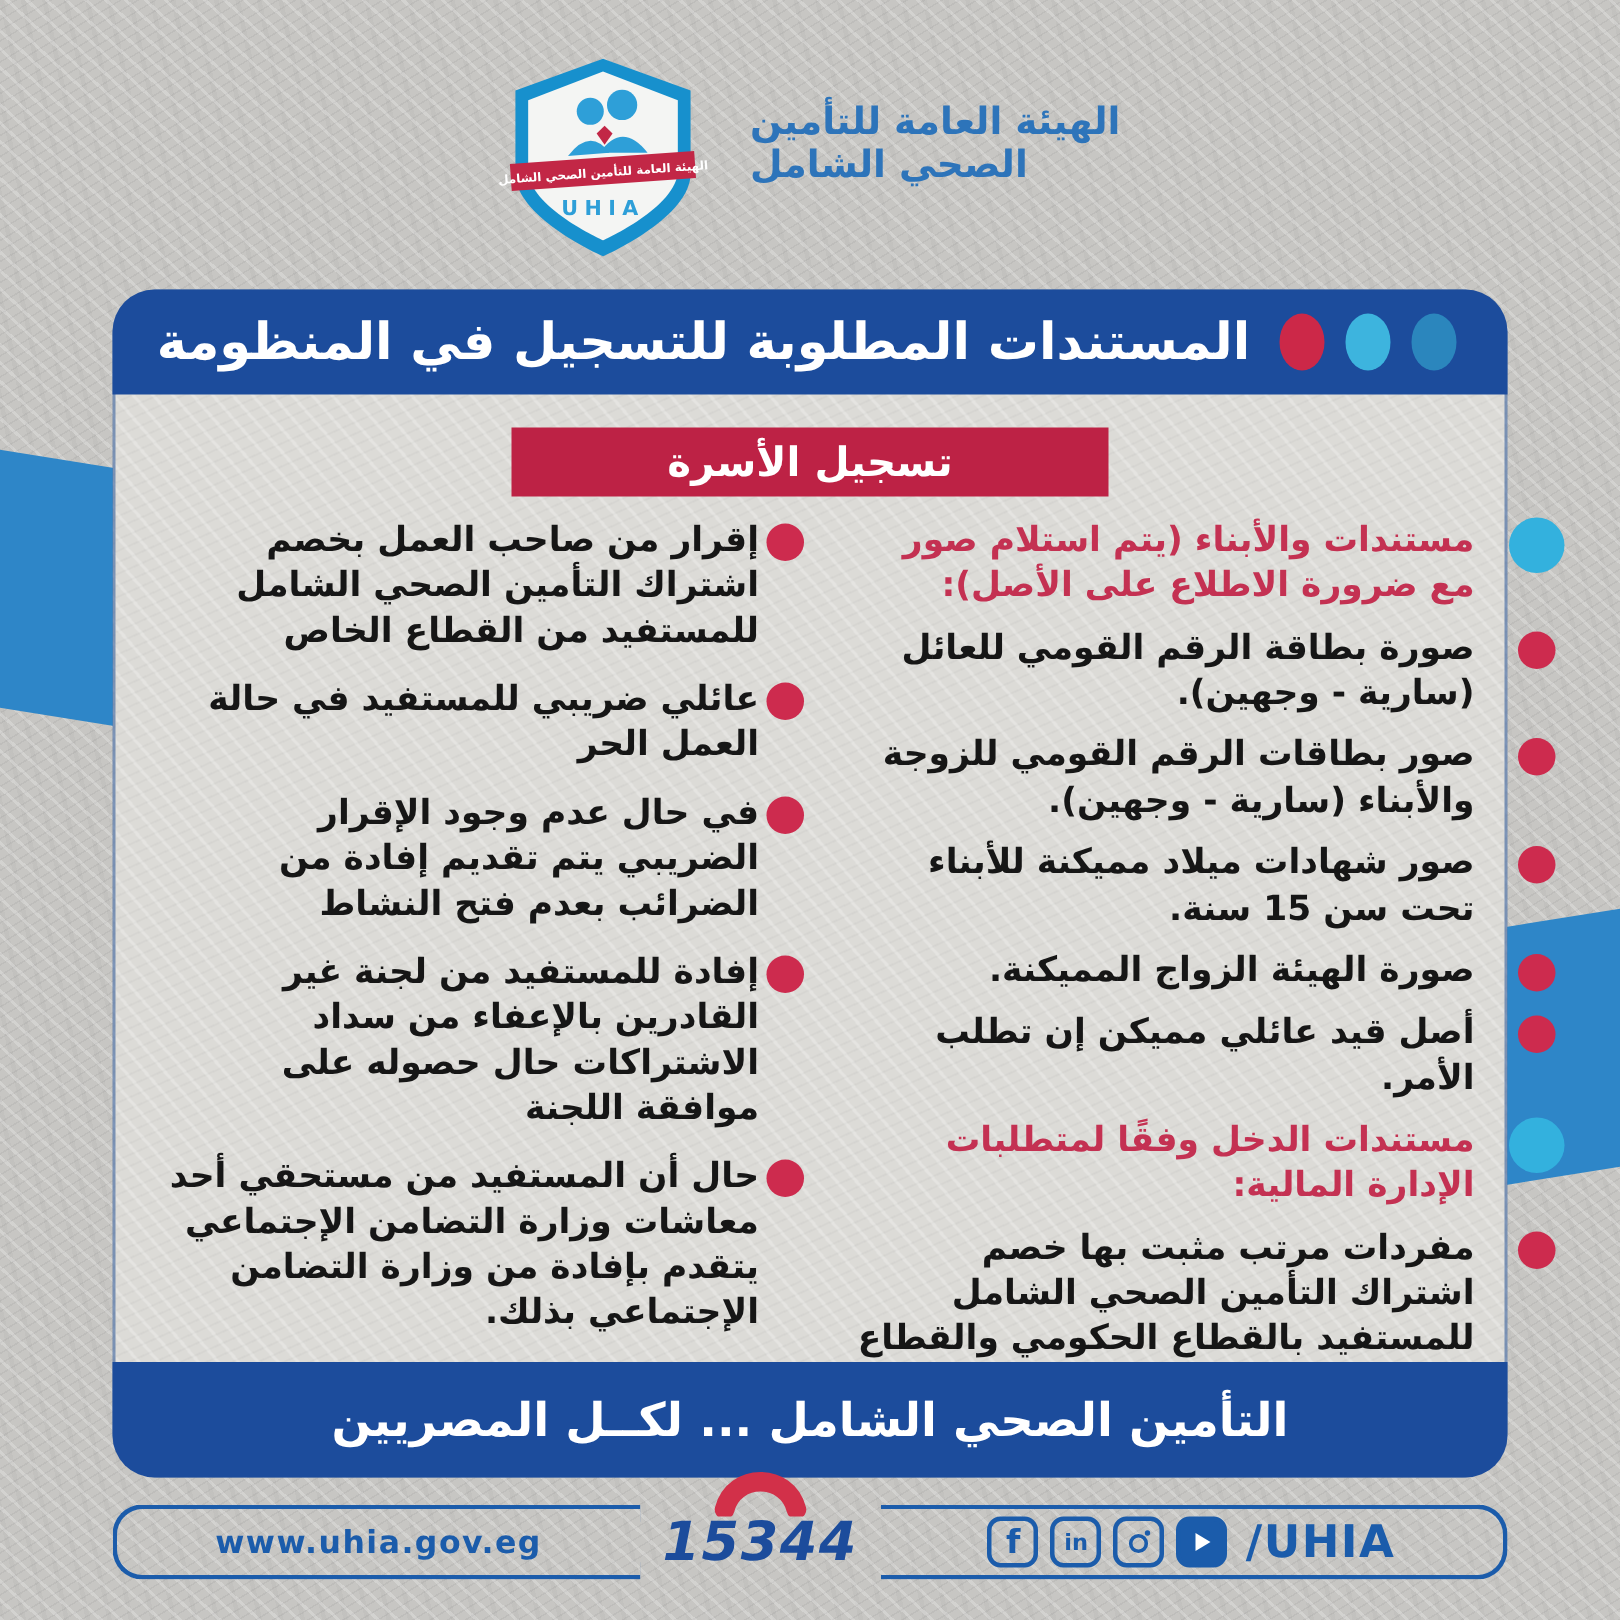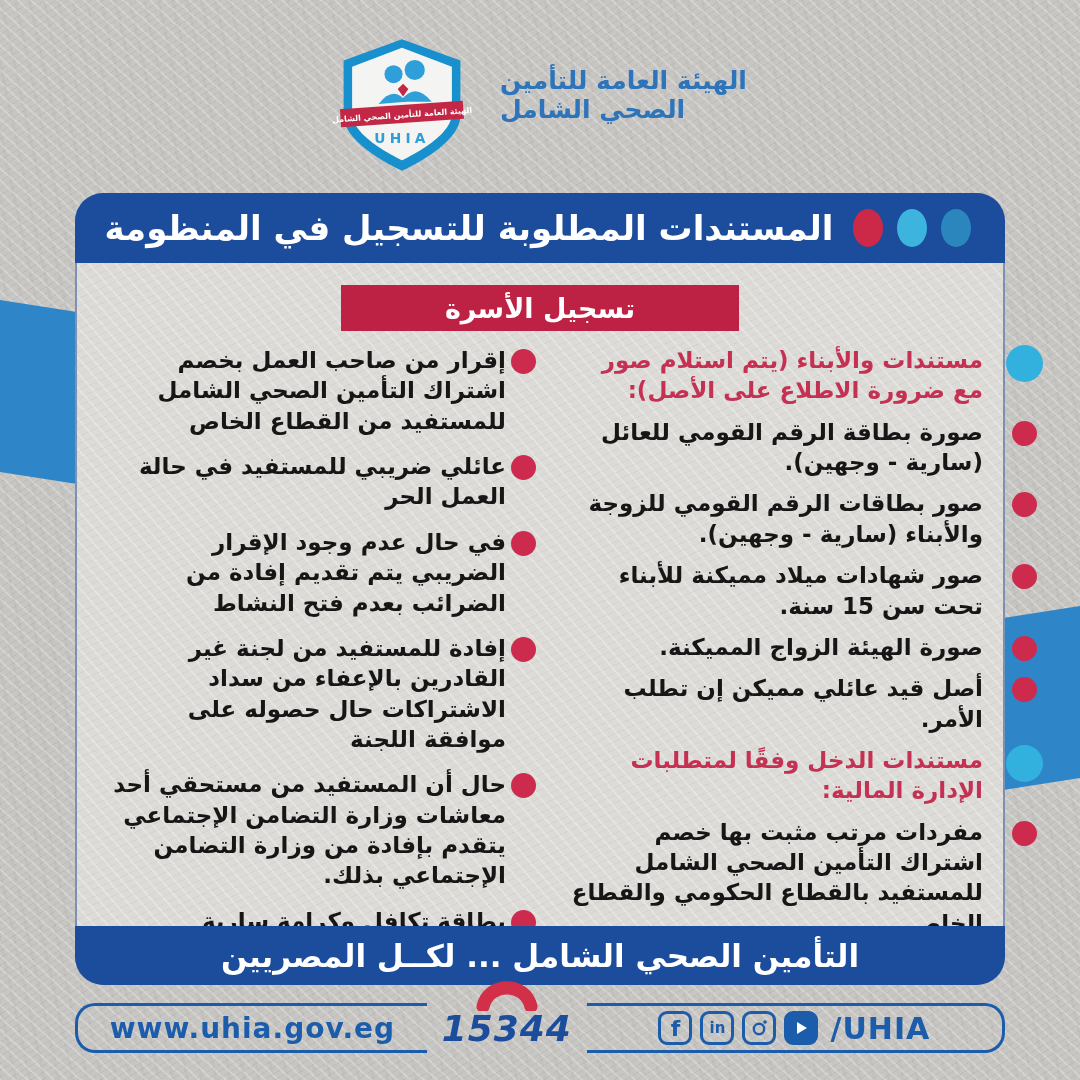--- a/index.html
+++ b/index.html
@@ -45,30 +45,30 @@
   .li{position:relative;margin-bottom:11px;color:#161616;font-size:23px;font-weight:bold;
     line-height:1.32;text-align:right;}
   .col-right .li{padding-right:20px;}
   .col-left .li{margin-bottom:15px;}
   .bullet{position:absolute;top:4px;width:25px;height:25px;border-radius:50%;background:#cd2b4e;}
   .col-right .bullet{right:-34px;}
   .col-left .bullet{right:-30px;}
   .li.t-heading{color:#c43152;}
   .li.t-heading .bullet{width:37px;height:37px;background:#33b1de;top:0;}
   .col-right .li.t-heading .bullet{right:-40px;}
-  .bottom-banner{position:absolute;left:-2px;right:-2px;bottom:-2px;height:59px;background:#1c4c9c;
+  .bottom-banner{position:absolute;left:-2px;right:-2px;bottom:-2px;height:77px;background:#1c4c9c;
     border-radius:0 0 28px 28px;display:flex;align-items:center;justify-content:center;
     color:#fff;font-size:31px;font-weight:bold;direction:rtl;}
   
   .footer{position:absolute;left:75px;top:1003px;width:930px;height:50px;display:flex;align-items:stretch;}
   .seg{border:3px solid #1b5cab;box-sizing:border-box;display:flex;align-items:center;justify-content:center;}
   .seg-left{flex:1.05;border-right:none;border-radius:20px 0 0 20px;}
   .seg-right{flex:1.25;border-left:none;border-radius:0 20px 20px 0;gap:8px;}
   .gap-phone{width:160px;position:relative;display:flex;align-items:center;justify-content:center;}
-  .website{color:#1b5cab;font-size:28px;font-weight:600;letter-spacing:1px;}
+  .website{color:#1b5cab;font-size:21px;font-weight:600;letter-spacing:1px;}
   .hotline{color:#1c4c9c;font-size:36px;font-weight:bold;font-style:italic;direction:ltr;letter-spacing:1px;}
   .phone-icon{position:absolute;top:-26px;left:50%;transform:translateX(-50%);}
   .soc{width:34px;height:34px;border:3px solid #1b5cab;border-radius:9px;box-sizing:border-box;
     display:flex;align-items:center;justify-content:center;color:#1b5cab;font-weight:bold;}
   .soc-f{font-size:22px;}
   .soc-in{font-size:15px;letter-spacing:0;}
   .soc-yt{background:#1b5cab;}
   .handle{color:#1b5cab;font-size:30px;font-weight:bold;letter-spacing:1px;margin-left:4px;}
 </style>
 </head>

